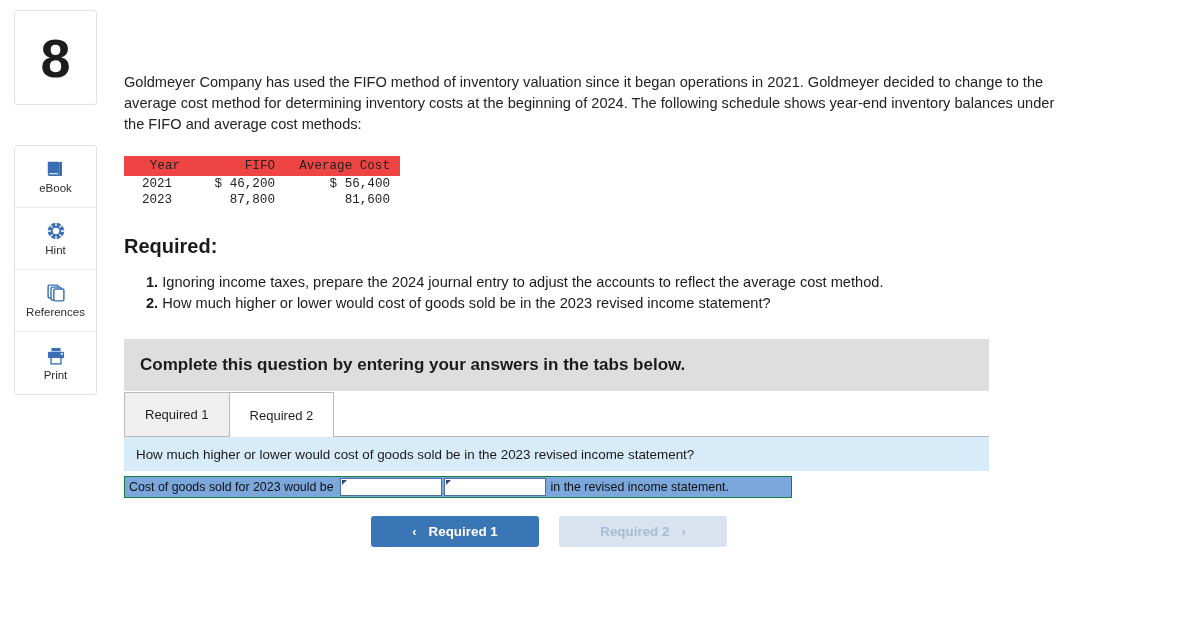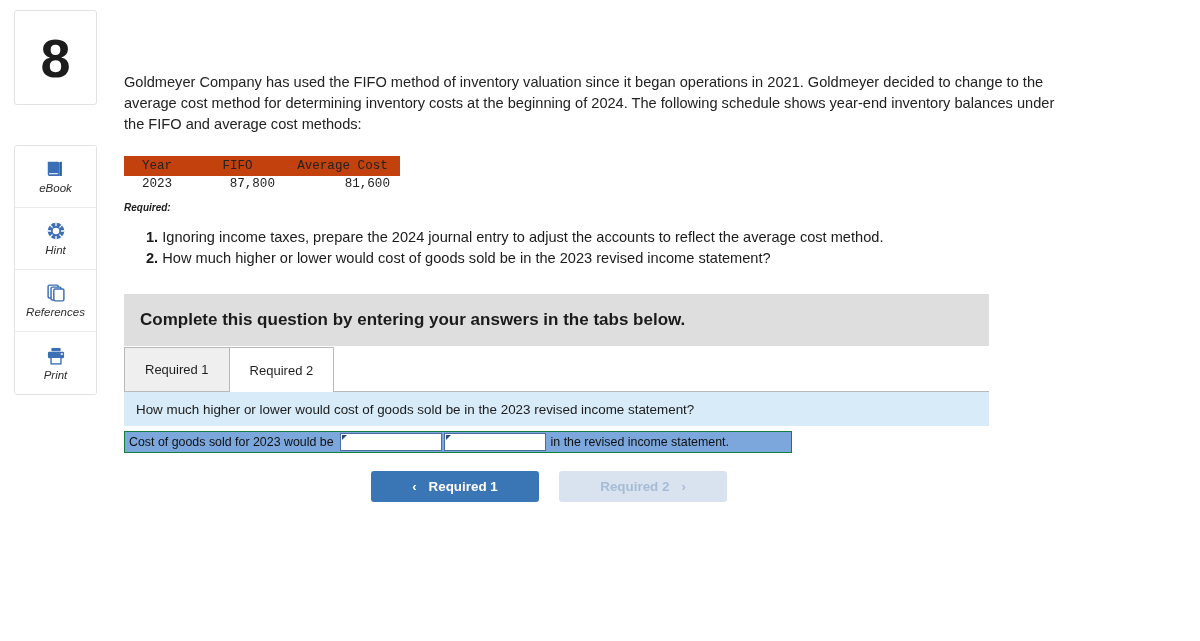--- a/index.html
+++ b/index.html
@@ -45,21 +45,20 @@
     overflow: hidden;
   }
   .tool-item {
     height: 62px;
     border-bottom: 1px solid #ececec;
     display: flex; flex-direction: column;
     align-items: center; justify-content: center;
     gap: 3px;
     cursor: pointer;
     background: #fff;
-    font-style: italic;
   }
   .tool-item:last-child { border-bottom: none; }
   .tool-item .tlabel {
     font-size: 11.5px;
     color: #2d2d2d;
     line-height: 1;
   }
   .tool-icon { width: 22px; height: 22px; display:block; }
 
   
@@ -78,43 +77,42 @@
 
   
   .inv-table {
     margin-top: 21px;
     border-collapse: collapse;
     font-family: "Liberation Mono", monospace;
     font-size: 12.6px;
     color: #222;
   }
   .inv-table th {
-    background: #c2410c;
+    background: #ef4444;
     font-weight: normal;
     padding: 3px 10px 3px 10px;
-    text-align: center;
+    text-align: right;
     white-space: nowrap;
   }
   .inv-table td {
     padding: 1px 10px;
     white-space: nowrap;
   }
   .inv-table td.c-year { text-align: center; width: 66px; }
   .inv-table td.c-num  { text-align: right; }
   .inv-table tr.stripe td { background: #f3f4f6; }
   .inv-table th.h-year { width: 66px; }
   .inv-table th.h-fifo { width: 95px; }
   .inv-table th.h-avg  { width: 115px; }
 
   .req-title {
-    margin-top: 10px;
-    font-size: 10px;
+    margin-top: 27px;
+    font-size: 20px;
     font-weight: 700;
     color: #1b1b1b;
-    font-style: italic;
   }
   .req-list {
     margin: 14px 0 0 0;
     padding: 0;
     list-style: none;
     font-size: 14.6px;
     line-height: 20px;
   }
   .req-list li {
     margin-left: 22px;
@@ -301,20 +299,25 @@
     <table class="inv-table">
       <thead>
         <tr>
           <th class="h-year">Year</th>
           <th class="h-fifo">FIFO</th>
           <th class="h-avg">Average Cost</th>
         </tr>
       </thead>
       <tbody>
         <tr>
+          <td class="c-year">2021</td>
+          <td class="c-num">$ 46,200</td>
+          <td class="c-num">$ 56,400</td>
+        </tr>
+        <tr>
           <td class="c-year">2023</td>
           <td class="c-num">87,800</td>
           <td class="c-num">81,600</td>
         </tr>
       </tbody>
     </table>
 
     <div class="req-title">Required:</div>
 
     <ul class="req-list">

